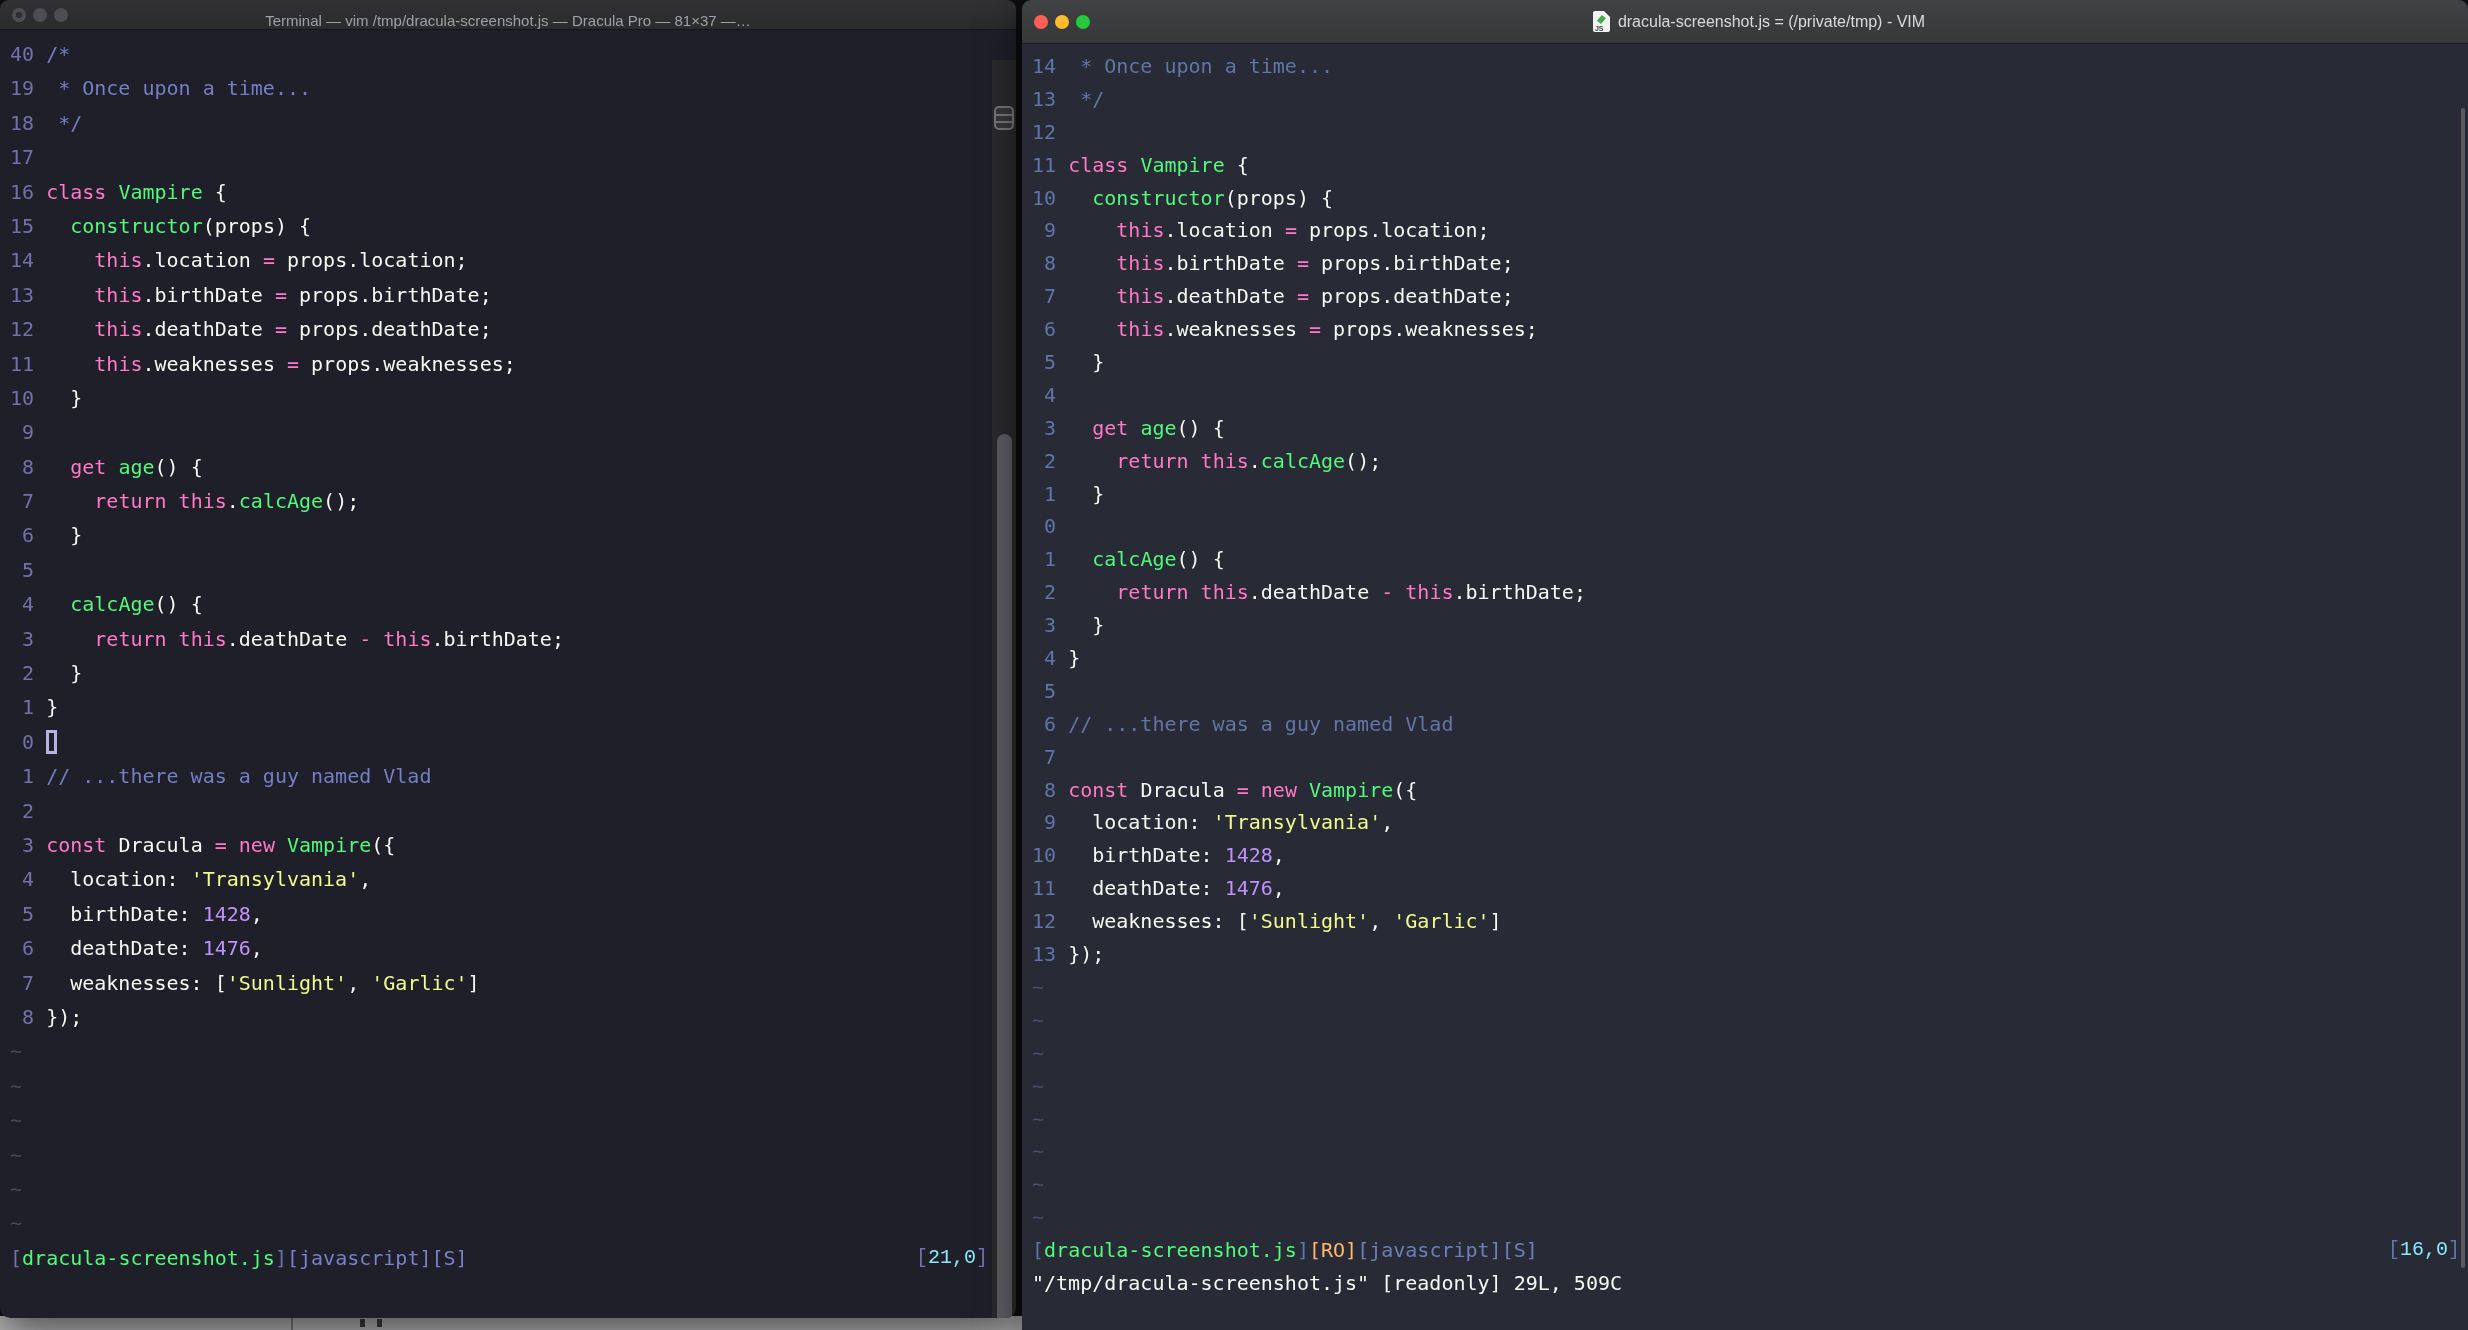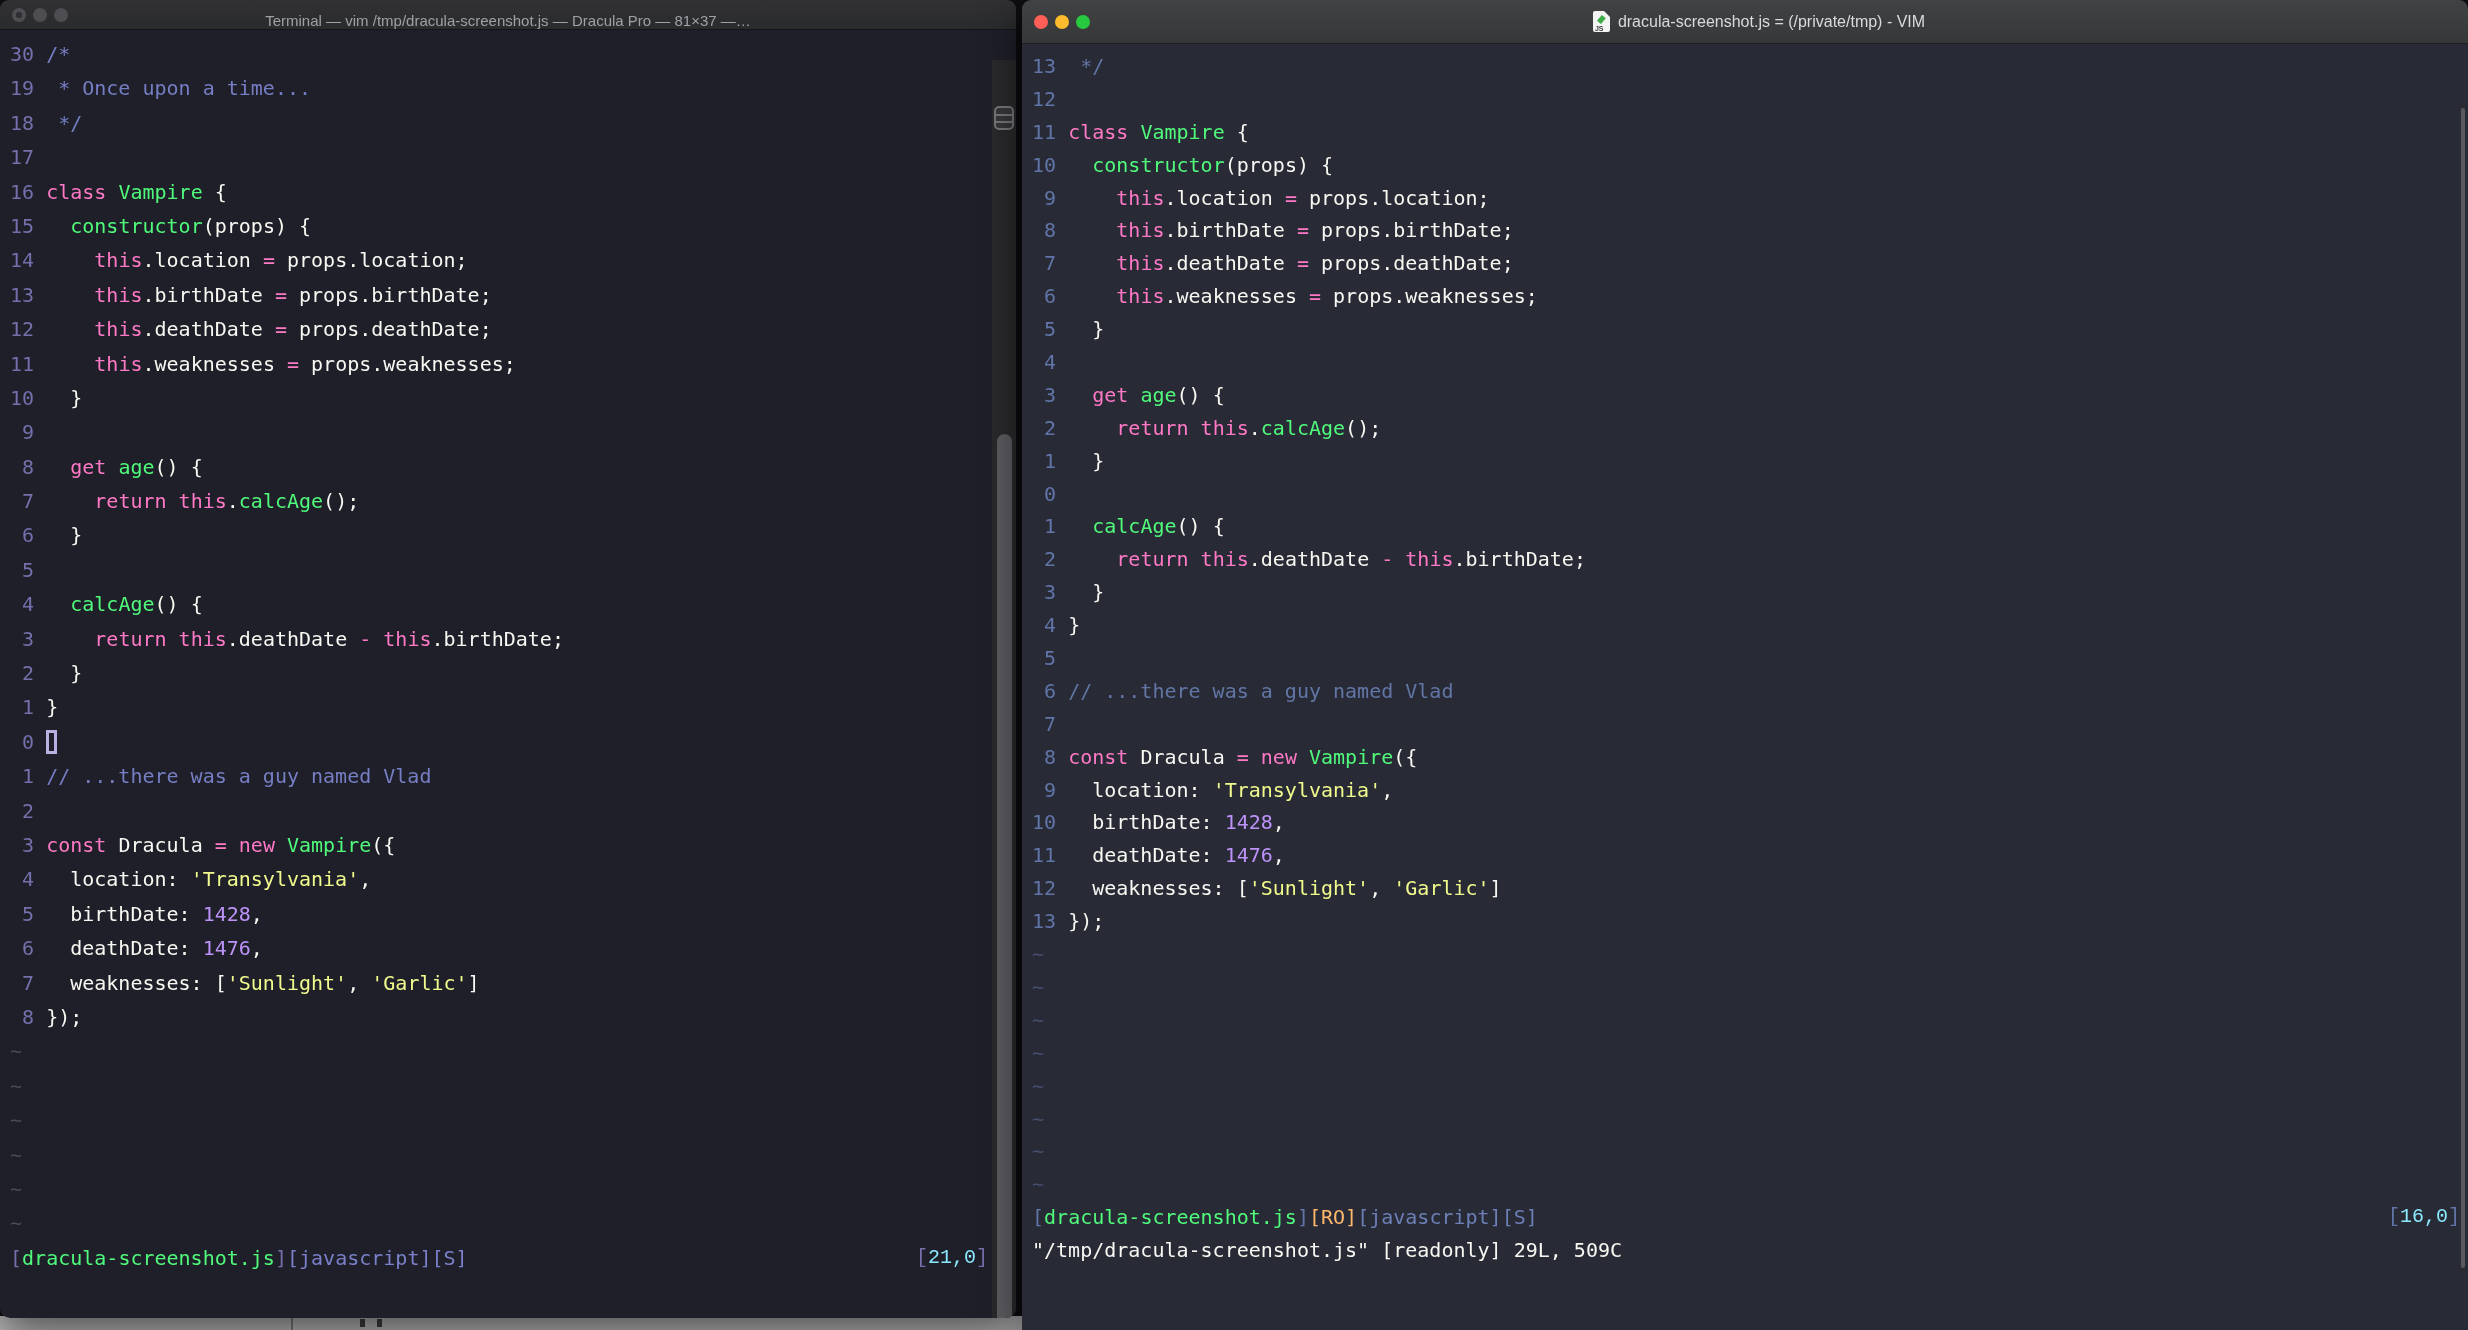--- a/index.html
+++ b/index.html
@@ -93,21 +93,21 @@
   <div class="titlebar">
     <div class="lights">
       <div class="light l-gray l-gray-dot"></div>
       <div class="light l-gray"></div>
       <div class="light l-gray"></div>
     </div>
     <div class="title-text">Terminal — vim /tmp/dracula-screenshot.js — Dracula Pro — 81×37 —…</div>
   </div>
   <div class="content">
     <div class="code" id="code-left">
-        <div class="row"><span class="ln">30</span> <span class="t-com">/*</span></div>
+        <div class="row"><span class="ln">40</span> <span class="t-com">/*</span></div>
         <div class="row"><span class="ln">19</span> <span class="t-com"> * Once upon a time...</span></div>
         <div class="row"><span class="ln">18</span> <span class="t-com"> */</span></div>
         <div class="row"><span class="ln">17</span> </div>
         <div class="row"><span class="ln">16</span> <span class="t-pink">class</span><span class="t-fg"> </span><span class="t-green">Vampire</span><span class="t-fg"> {</span></div>
         <div class="row"><span class="ln">15</span> <span class="t-fg">  </span><span class="t-green">constructor</span><span class="t-fg">(props) {</span></div>
         <div class="row"><span class="ln">14</span> <span class="t-fg">    </span><span class="t-pink">this</span><span class="t-fg">.location </span><span class="t-pink">=</span><span class="t-fg"> props.location;</span></div>
         <div class="row"><span class="ln">13</span> <span class="t-fg">    </span><span class="t-pink">this</span><span class="t-fg">.birthDate </span><span class="t-pink">=</span><span class="t-fg"> props.birthDate;</span></div>
         <div class="row"><span class="ln">12</span> <span class="t-fg">    </span><span class="t-pink">this</span><span class="t-fg">.deathDate </span><span class="t-pink">=</span><span class="t-fg"> props.deathDate;</span></div>
         <div class="row"><span class="ln">11</span> <span class="t-fg">    </span><span class="t-pink">this</span><span class="t-fg">.weaknesses </span><span class="t-pink">=</span><span class="t-fg"> props.weaknesses;</span></div>
         <div class="row"><span class="ln">10</span> <span class="t-fg">  }</span></div>
@@ -156,20 +156,21 @@
       <div class="doc-icon">
         <div class="fold"></div>
         <div class="leaf"></div>
         <div class="js">JS</div>
       </div>
       <div class="title-text">dracula-screenshot.js = (/private/tmp) - VIM</div>
     </div>
   </div>
   <div class="content">
     <div class="code" id="code-right">
+        <div class="row"><span class="ln">14</span> <span class="t-com"> * Once upon a time...</span></div>
         <div class="row"><span class="ln">13</span> <span class="t-com"> */</span></div>
         <div class="row"><span class="ln">12</span> </div>
         <div class="row"><span class="ln">11</span> <span class="t-pink">class</span><span class="t-fg"> </span><span class="t-green">Vampire</span><span class="t-fg"> {</span></div>
         <div class="row"><span class="ln">10</span> <span class="t-fg">  </span><span class="t-green">constructor</span><span class="t-fg">(props) {</span></div>
         <div class="row"><span class="ln">9</span> <span class="t-fg">    </span><span class="t-pink">this</span><span class="t-fg">.location </span><span class="t-pink">=</span><span class="t-fg"> props.location;</span></div>
         <div class="row"><span class="ln">8</span> <span class="t-fg">    </span><span class="t-pink">this</span><span class="t-fg">.birthDate </span><span class="t-pink">=</span><span class="t-fg"> props.birthDate;</span></div>
         <div class="row"><span class="ln">7</span> <span class="t-fg">    </span><span class="t-pink">this</span><span class="t-fg">.deathDate </span><span class="t-pink">=</span><span class="t-fg"> props.deathDate;</span></div>
         <div class="row"><span class="ln">6</span> <span class="t-fg">    </span><span class="t-pink">this</span><span class="t-fg">.weaknesses </span><span class="t-pink">=</span><span class="t-fg"> props.weaknesses;</span></div>
         <div class="row"><span class="ln">5</span> <span class="t-fg">  }</span></div>
         <div class="row"><span class="ln">4</span> </div>

